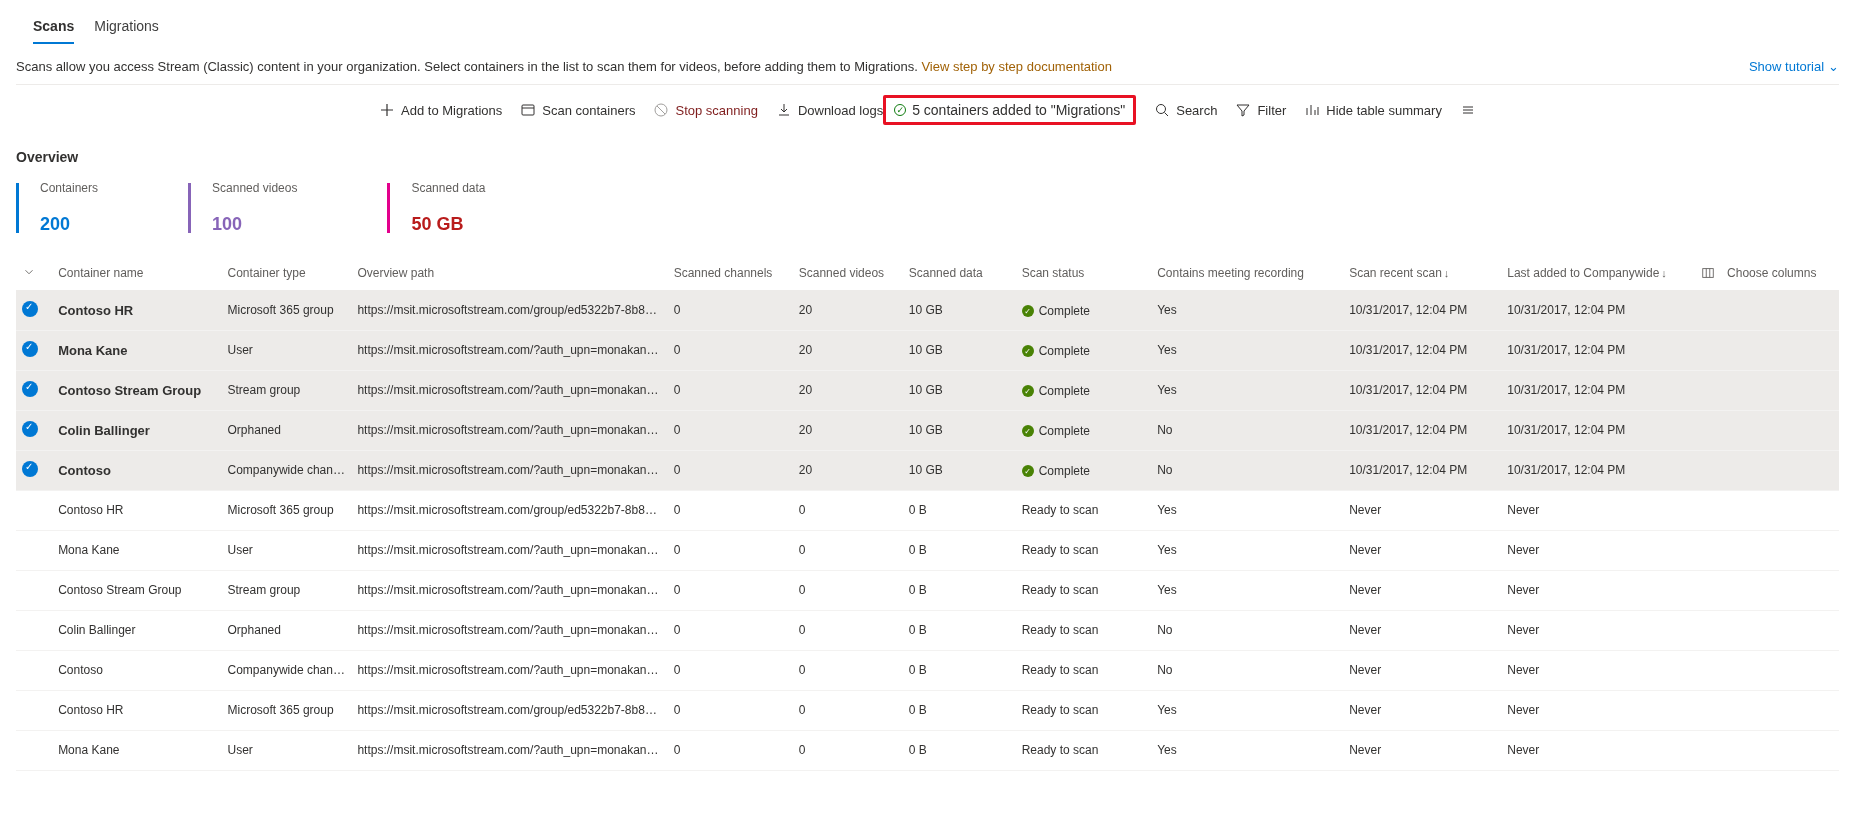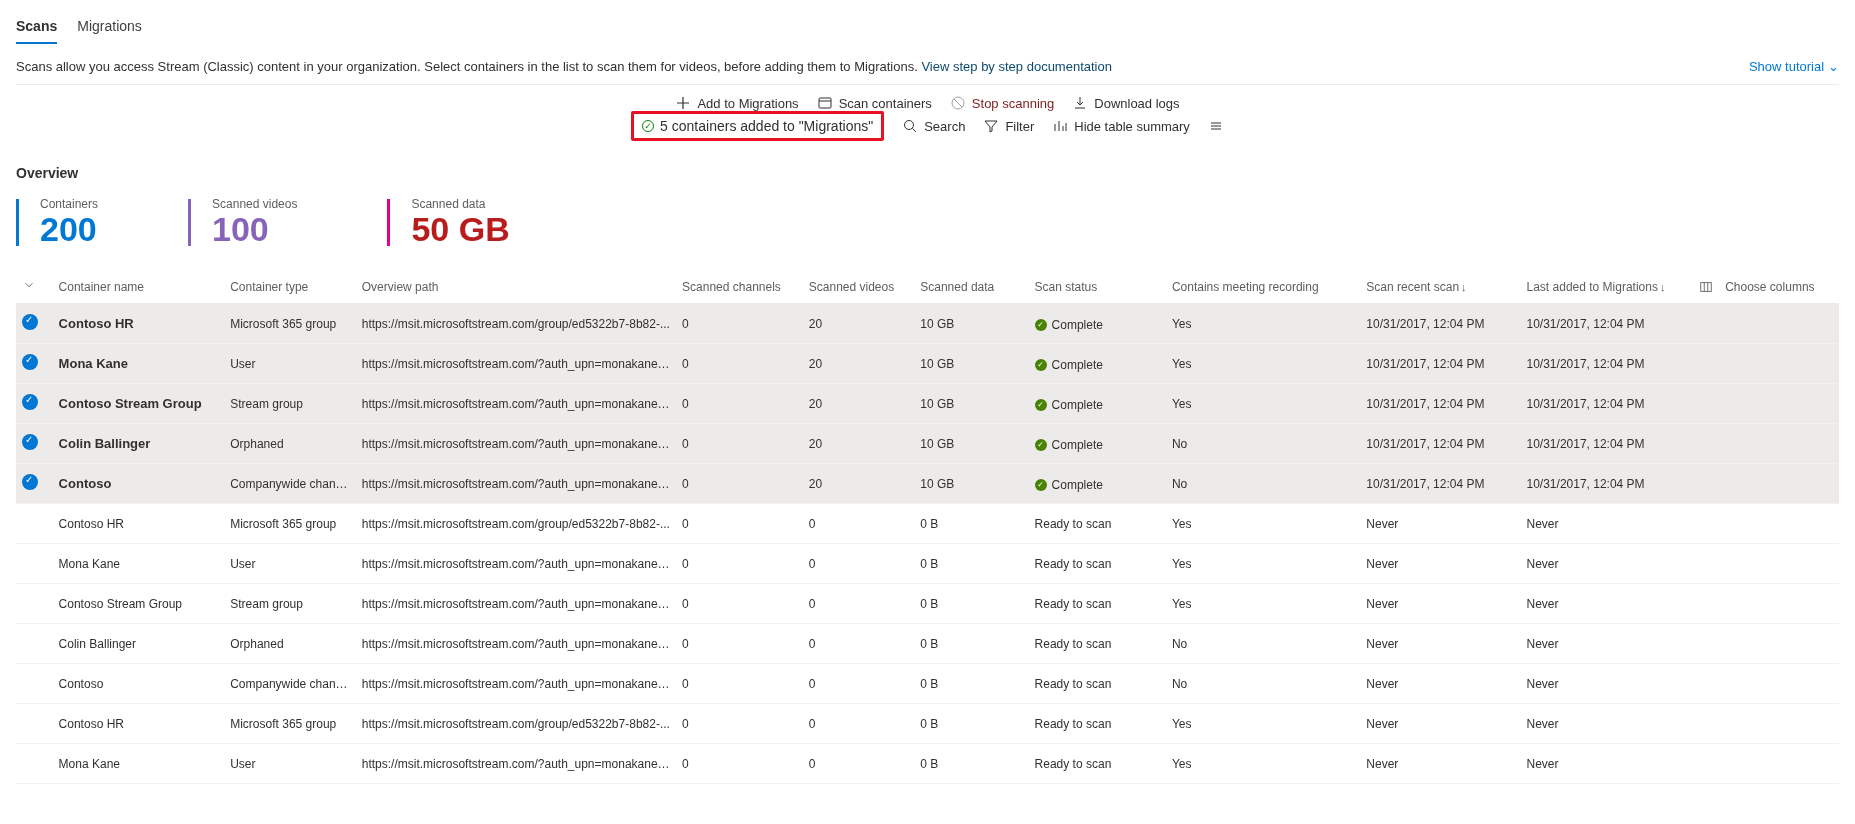--- a/index.html
+++ b/index.html
@@ -5,42 +5,42 @@
 * { box-sizing: border-box; margin: 0; padding: 0; }
 body {
   font-family: "Segoe UI", -apple-system, sans-serif;
   font-size: 14px;
   color: #323130;
   background: #fff;
   padding: 0 16px;
 }
 .tabs { display: flex; gap: 20px; border-bottom: 1px solid transparent; padding-top: 12px; }
 .tab { padding: 6px 0 10px; cursor: pointer; font-size: 14px; color: #404040; position: relative; }
-.tab.active { color: #323130; font-weight: 600; }
+.tab.active { color: #323130; font-weight: 600; margin-left: 17px; }
 .tab.active::after { content: ""; position: absolute; left: 0; right: 0; bottom: 0; height: 2px; background: #0078d4; }
 .desc-row { display: flex; justify-content: space-between; align-items: center; padding: 14px 0 10px; border-bottom: 1px solid #edebe9; }
 .desc { font-size: 13px; color: #323130; }
-.desc a { color: #0c4a6e; text-decoration: none; }
+.desc a { color: #a16207; text-decoration: none; }
 .show-tut { color: #0078d4; font-size: 13px; cursor: pointer; display: flex; align-items: center; gap: 4px; }
-.cmdbar { display: flex; justify-content: space-between; align-items: center; padding: 10px 0; flex-direction: column; }
+.cmdbar { display: flex; justify-content: center; align-items: center; padding: 10px 0; }
 .cmdleft, .cmdright { display: flex; align-items: center; gap: 18px; }
 .cmd { display: flex; align-items: center; gap: 6px; cursor: pointer; font-size: 13px; color: #323130; }
 .cmd.disabled { color: #7f1d1d; cursor: default; }
 .cmd svg, .cmd .glyph { width: 16px; height: 16px; flex-shrink: 0; }
 .redhl { border: 3px solid #e81123; padding: 4px 8px; display: inline-flex; align-items: center; gap: 6px; border-radius: 2px; }
 .chk-circle { width: 12px; height: 12px; border-radius: 50%; border: 1px solid #107c10; display: inline-flex; align-items: center; justify-content: center; color: #107c10; font-size: 9px; }
 .overview-title { font-weight: 600; font-size: 14px; padding: 14px 0 10px; }
 .stats { display: flex; gap: 90px; padding: 6px 0 22px; }
 .stat { position: relative; padding-left: 24px; }
 .stat::before { content:""; position:absolute; left:0; top:2px; bottom:2px; width:3px; }
 .stat.blue::before { background: #0078d4; }
 .stat.purple::before { background: #8764b8; }
 .stat.pink::before { background: #e3008c; }
 .stat-label { font-size: 12px; color: #605e5c; }
-.stat-val { font-size: 34px; font-weight: 600; line-height: 1.1; }
+.stat-val { font-size: 18px; font-weight: 600; line-height: 1.1; margin-top: 20px; }
 .stat.blue .stat-val { color: #0078d4; }
 .stat.purple .stat-val { color: #8764b8; }
 .stat.pink .stat-val { color: #b91c1c; }
 .tbl { width: 100%; border-collapse: collapse; font-size: 12px; }
 .tbl th { text-align: left; font-weight: 400; color: #605e5c; padding: 8px 6px; border-bottom: 1px solid #edebe9; white-space: nowrap; font-size: 12px; }
 .tbl td { padding: 10px 6px; border-bottom: 1px solid #f3f2f1; white-space: nowrap; overflow: hidden; text-overflow: ellipsis; max-width: 0; }
 .tbl tr.sel { background: #edebe9; }
 .tbl tr.sel td:first-child .rowchk::before { content:""; }
 .rowchk { width: 16px; height: 16px; border-radius: 50%; display: inline-block; }
 .rowchk.on { background: #0078d4; position: relative; }
@@ -173,21 +173,21 @@
           </svg></th>
       <th>Container name</th>
       <th>Container type</th>
       <th>Overview path</th>
       <th>Scanned channels</th>
       <th>Scanned videos</th>
       <th>Scanned data</th>
       <th>Scan status</th>
       <th>Contains meeting recording</th>
       <th><span>Scan recent scan</span><span class="sort-arrow">↓</span></th>
-      <th><span>Last added to Migrations</span><span class="sort-arrow">↓</span></th>
+      <th><span>Last added to Companywide</span><span class="sort-arrow">↓</span></th>
       <th class="choose-cell">
         <span class="col-chooser">
             <svg width="14" height="14" viewBox="0 0 16 16">
               <rect x="2" y="3" width="12" height="10" fill="none" stroke="#605e5c"></rect>
               <path d="M6 3v10M10 3v10" stroke="#605e5c"></path>
             </svg>
             <span>Choose columns</span>
           </span>
       </th>
     </tr>

